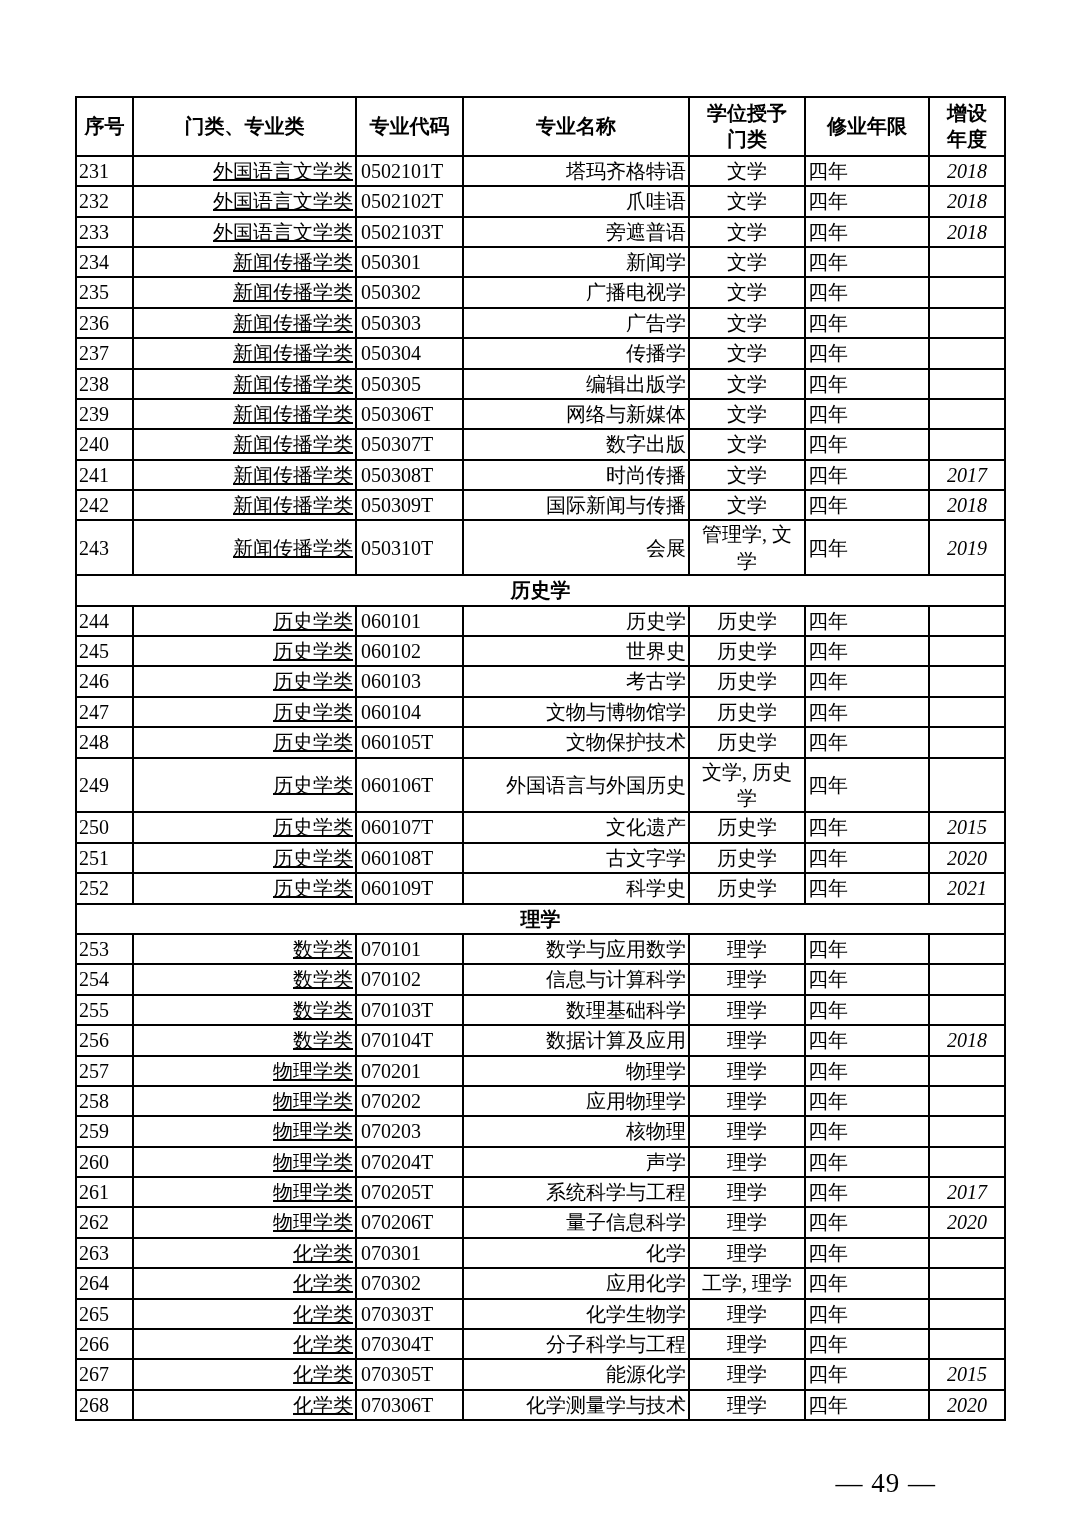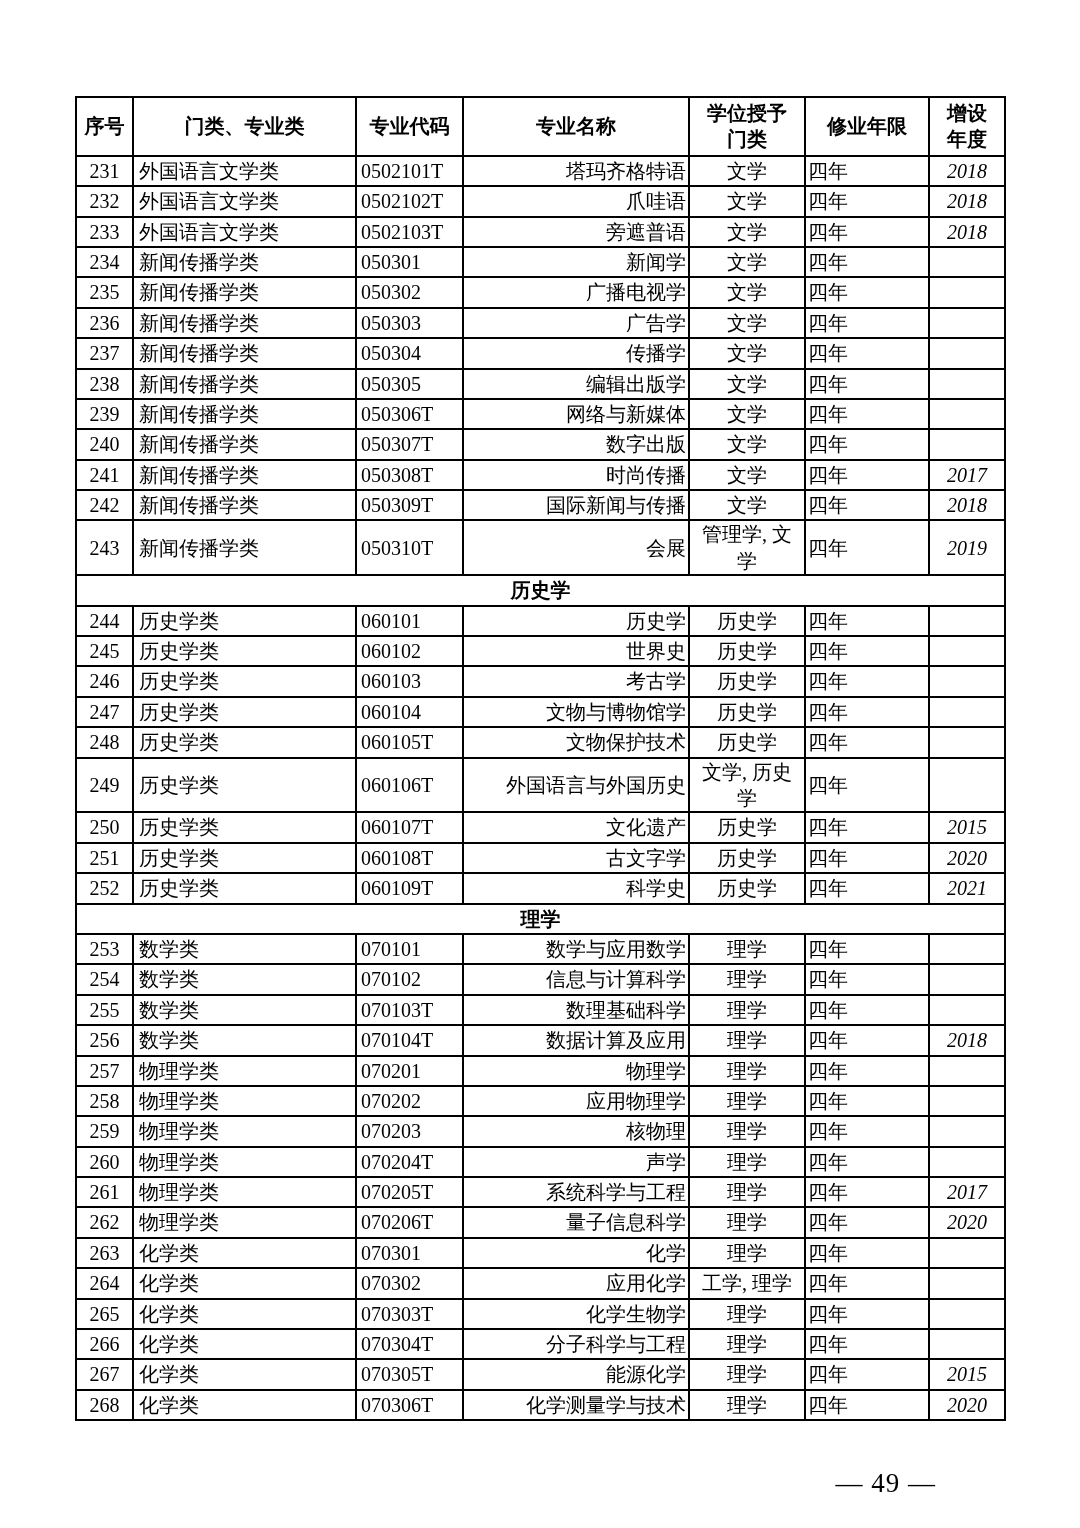--- a/index.html
+++ b/index.html
@@ -37,22 +37,22 @@
   table.majors thead th {
     font-family: "Liberation Sans", "DejaVu Sans", sans-serif;
     font-weight: bold;
     text-align: center;
     height: 55px;
     white-space: pre-line;
     font-size: 20px;
     padding: 2px 1px;
   }
   table.majors tbody td { height: 29px; padding: 1px 2px; }
-  td.col-index    { text-align: center; }
-  td.col-category { text-align: left; padding-left: 5px !important; }
+  td.col-index    { text-align: left; }
+  td.col-category { text-align: right; padding-left: 5px !important; text-decoration: underline; }
   td.col-code     { text-align: left; padding-left: 4px !important; }
   td.col-name     { text-align: right; padding-left: 7px !important; }
   td.col-degree   { text-align: center; padding: 0 6px !important; }
   td.col-duration { }
   td.col-year     { text-align: center; font-style: italic; }
   td.section-cell {
     font-family: "Liberation Sans", "DejaVu Sans", sans-serif;
     font-weight: bold;
     text-align: center;
     height: 48px;

